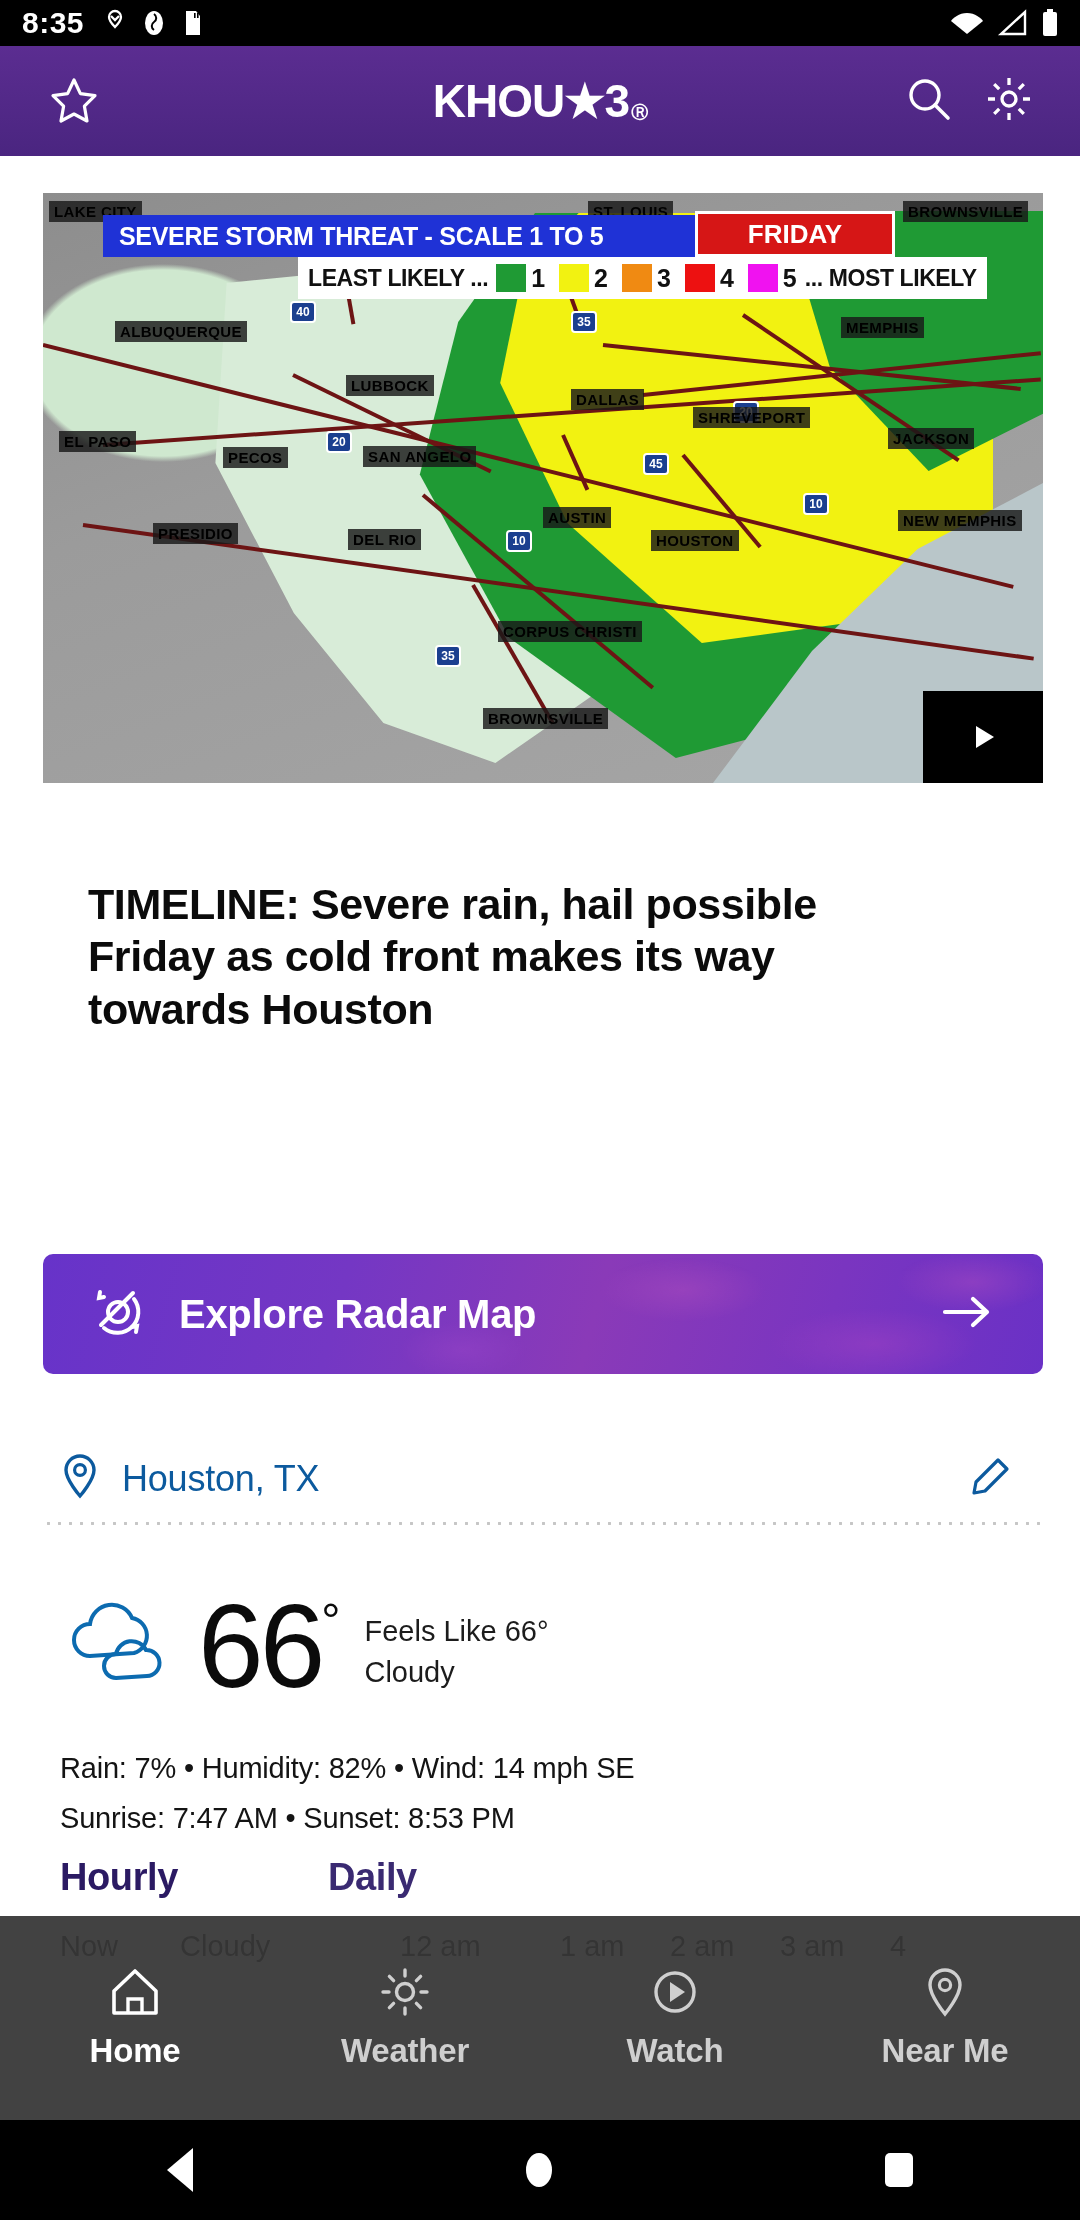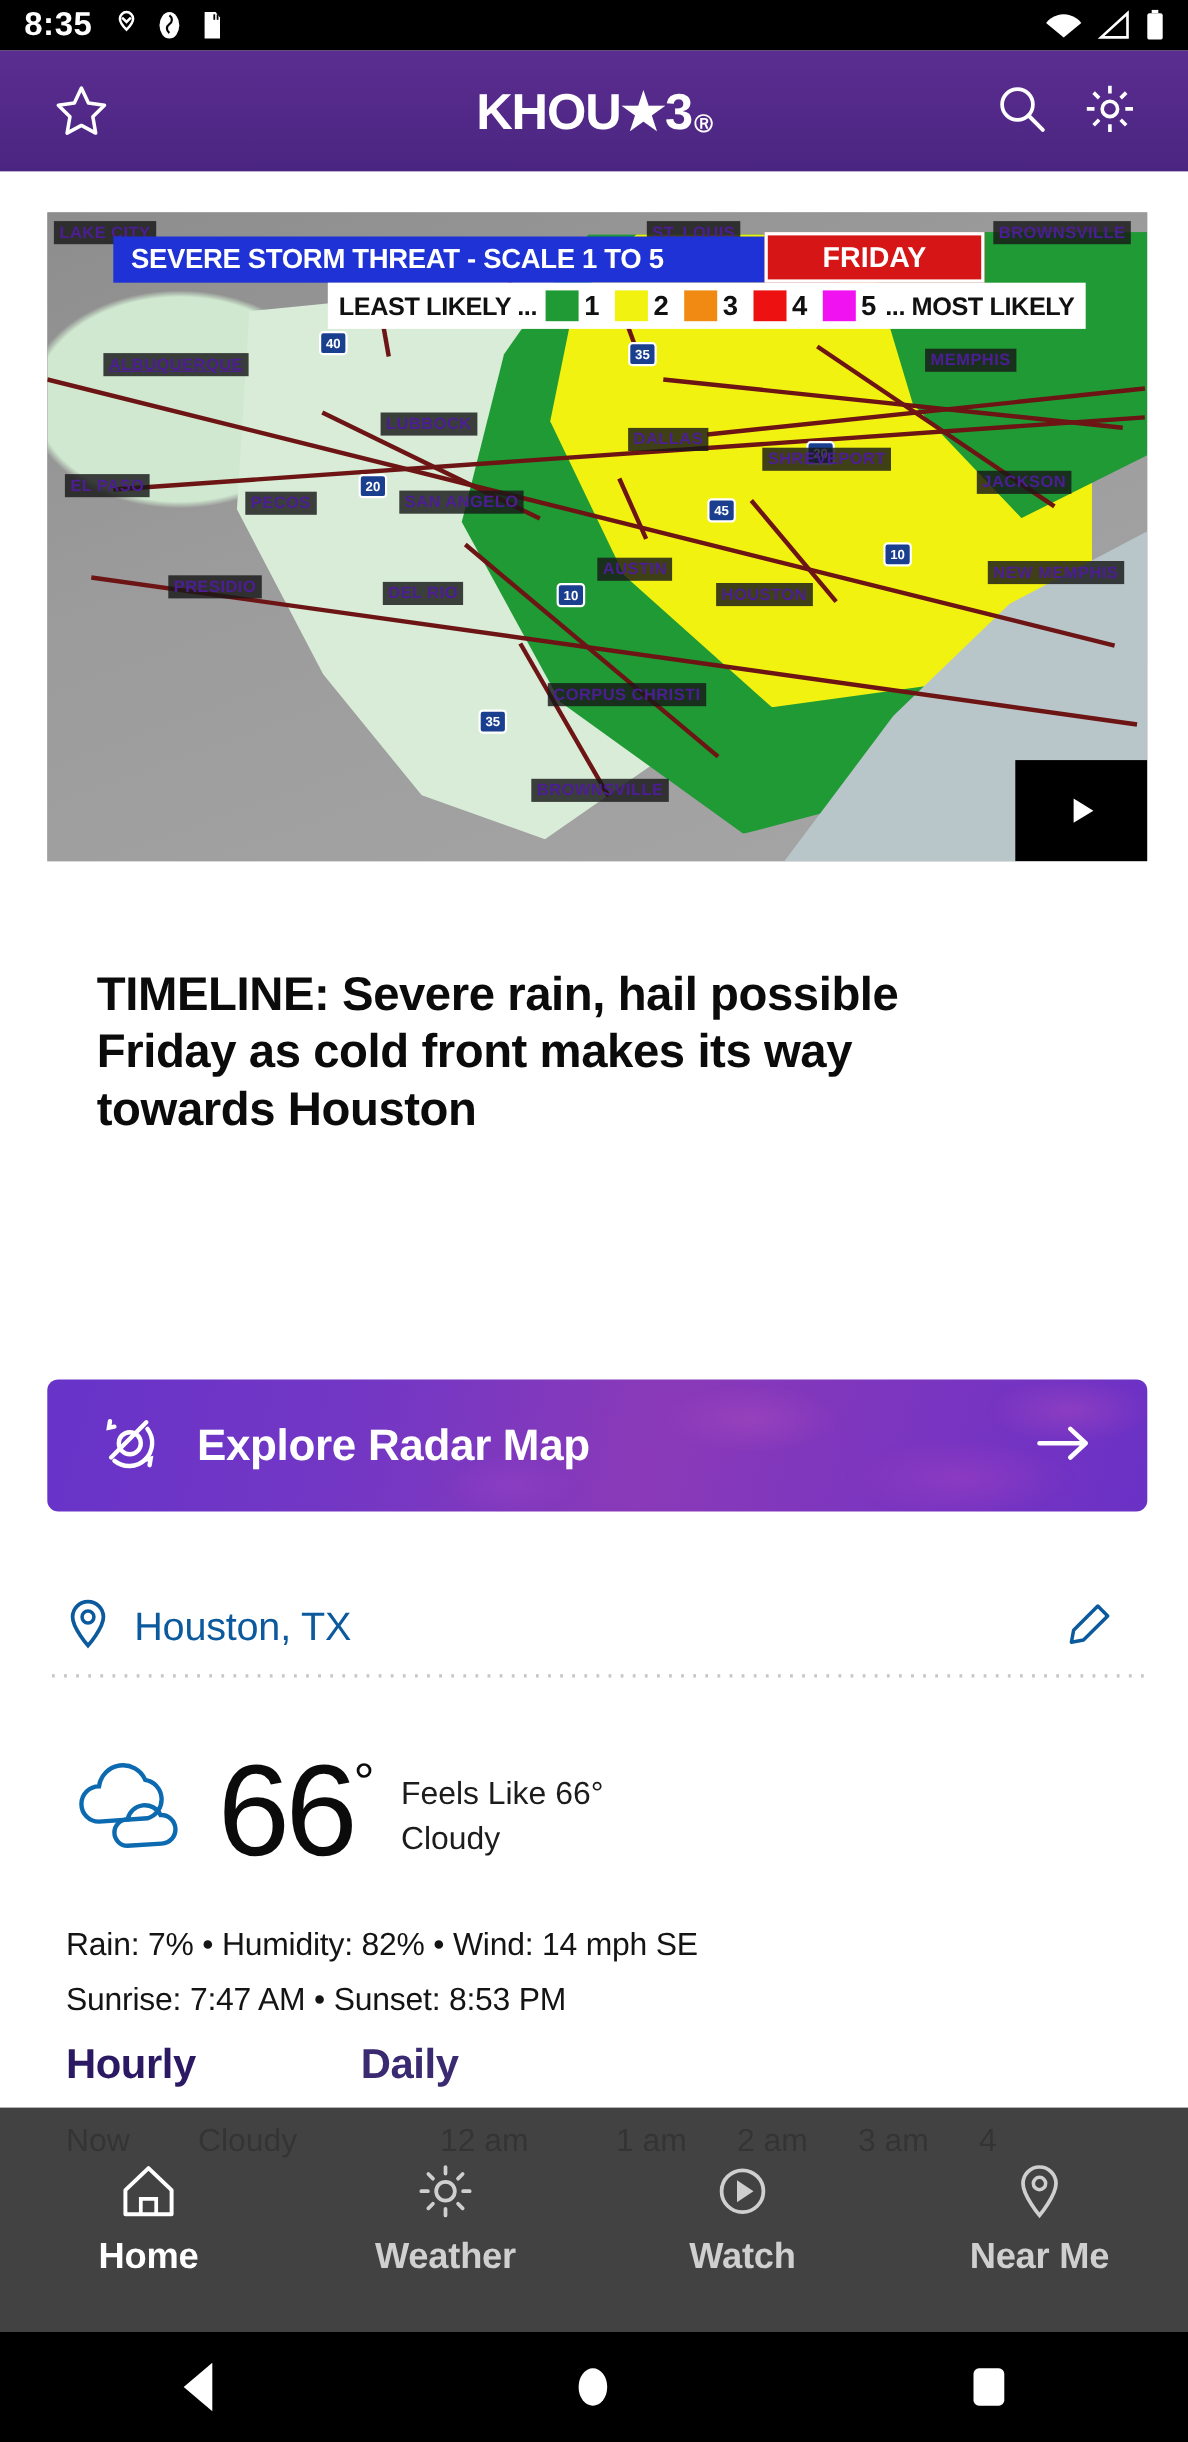--- a/index.html
+++ b/index.html
@@ -48,21 +48,21 @@
     background:#f2f211;
     clip-path:polygon(26% 0%,100% 0%,100% 62%,74% 82%,48% 86%,24% 62%,12% 34%,16% 12%); }
   .zone-green2{ position:absolute; left:740px; top:18px; width:260px; height:260px;
     background:#1f9a34; clip-path:polygon(0% 0%,100% 0%,100% 78%,56% 100%,18% 60%); }
   .gulf{ position:absolute; right:0; bottom:0; width:330px; height:300px;
     background:#b9c6c9; clip-path:polygon(26% 100%,0% 100%,30% 56%,62% 22%,100% 0%,100% 100%); }
   .road{ position:absolute; background:#6d1414; height:4px; transform-origin:left center; }
   .shield{ position:absolute; width:26px; height:22px; background:#1b3f8f;
     border:2px solid #fff; border-radius:4px; color:#fff; font-size:12px;
     font-weight:bold; display:flex; align-items:center; justify-content:center; }
-  .city{ position:absolute; background:rgba(25,25,25,.82); color:#4c1d95;
+  .city{ position:absolute; background:rgba(25,25,25,.82); color:#000000;
     font-size:15px; font-weight:bold; padding:2px 5px; letter-spacing:.4px;
     white-space:nowrap; font-family:"Liberation Sans", sans-serif; }
   .banner{ position:absolute; left:60px; top:22px; width:660px; height:42px;
     background:#1f32d6; color:#fff; display:flex; align-items:center;
     padding-left:16px; font-size:25px; font-weight:bold; letter-spacing:-.3px; }
   .day-tag{ position:absolute; right:148px; top:18px; width:200px; height:46px;
     background:#d61616; border:3px solid #fff; color:#fff; font-size:26px;
     font-weight:bold; display:flex; align-items:center; justify-content:center; }
   .legend{ position:absolute; left:255px; top:64px; height:42px;
     background:#fff; display:flex; align-items:center; padding:0 10px; gap:8px; }
@@ -236,21 +236,21 @@
           <div class="shield" style="left: 600px; top: 260px;">45</div>
           <div class="shield" style="left: 463px; top: 337px;">10</div>
           <div class="shield" style="left: 392px; top: 452px;">35</div>
           <div class="shield" style="left: 690px; top: 208px;">20</div>
           <div class="shield" style="left: 760px; top: 300px;">10</div>
         </div>
       <div id="cities">
           <div class="city" style="left: 6px; top: 8px;">LAKE CITY</div>
           <div class="city" style="left: 545px; top: 8px;">ST. LOUIS</div>
           <div class="city" style="left: 860px; top: 8px;">BROWNSVILLE</div>
-          <div class="city" style="left: 51px; top: 128px; text-decoration: underline;">ALBUQUERQUE</div>
+          <div class="city" style="left: 72px; top: 128px;">ALBUQUERQUE</div>
           <div class="city" style="left: 303px; top: 182px;">LUBBOCK</div>
           <div class="city" style="left: 798px; top: 124px;">MEMPHIS</div>
           <div class="city" style="left: 528px; top: 196px;">DALLAS</div>
           <div class="city" style="left: 650px; top: 214px;">SHREVEPORT</div>
           <div class="city" style="left: 845px; top: 235px;">JACKSON</div>
           <div class="city" style="left: 16px; top: 238px;">EL PASO</div>
           <div class="city" style="left: 180px; top: 254px;">PECOS</div>
           <div class="city" style="left: 320px; top: 253px;">SAN ANGELO</div>
           <div class="city" style="left: 500px; top: 314px;">AUSTIN</div>
           <div class="city" style="left: 608px; top: 337px;">HOUSTON</div>

